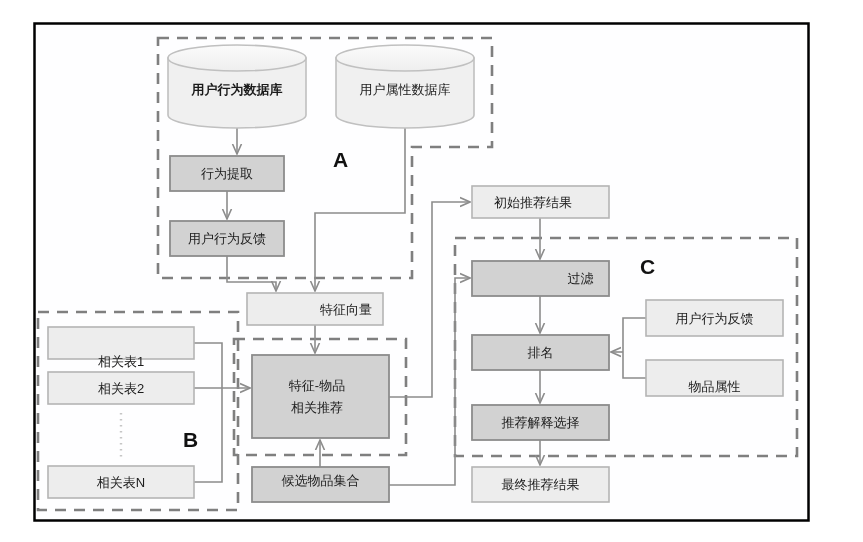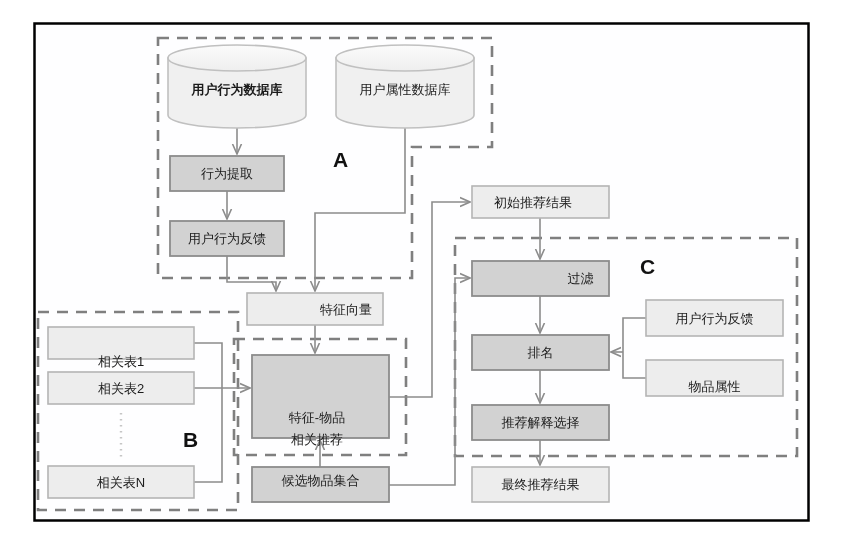--- a/index.html
+++ b/index.html
@@ -117,21 +117,21 @@
   </svg>
 
   <div class="lbl" style="left:168px;top:58px;width:138px;height:62px;font-weight:bold;">用户行为数据库</div>
   <div class="lbl" style="left:336px;top:58px;width:138px;height:62px;">用户属性数据库</div>
   <div class="lbl" style="left:170px;top:156px;width:114px;height:35px;">行为提取</div>
   <div class="lbl" style="left:170px;top:221px;width:114px;height:35px;">用户行为反馈</div>
   <div class="lbl" style="left:247px;top:293px;width:136px;height:32px;margin-left:31px;">特征向量</div>
   <div class="lbl" style="left:48px;top:327px;width:146px;height:32px;margin-top:18px;">相关表1</div>
   <div class="lbl" style="left:48px;top:372px;width:146px;height:32px;">相关表2</div>
   <div class="lbl" style="left:48px;top:466px;width:146px;height:32px;">相关表N</div>
-  <div class="lbl" style="left:252px;top:355px;width:130px;height:83px;line-height:22px;margin-top:32px;">特征-物品
+  <div class="lbl" style="left:252px;top:355px;width:130px;height:83px;line-height:22px;">特征-物品
 相关推荐</div>
   <div class="lbl" style="left:252px;top:467px;width:137px;height:26px;">候选物品集合</div>
   <div class="lbl" style="left:472px;top:186px;width:122px;height:32px;">初始推荐结果</div>
   <div class="lbl" style="left:472px;top:261px;width:137px;height:35px;margin-left:40px;">过滤</div>
   <div class="lbl" style="left:472px;top:335px;width:137px;height:35px;">排名</div>
   <div class="lbl" style="left:472px;top:405px;width:137px;height:35px;border-radius:15px;">推荐解释选择</div>
   <div class="lbl" style="left:472px;top:467px;width:137px;height:35px;">最终推荐结果</div>
   <div class="lbl" style="left:646px;top:300px;width:137px;height:36px;">用户行为反馈</div>
   <div class="lbl" style="left:646px;top:360px;width:137px;height:52px;">物品属性</div>
 

